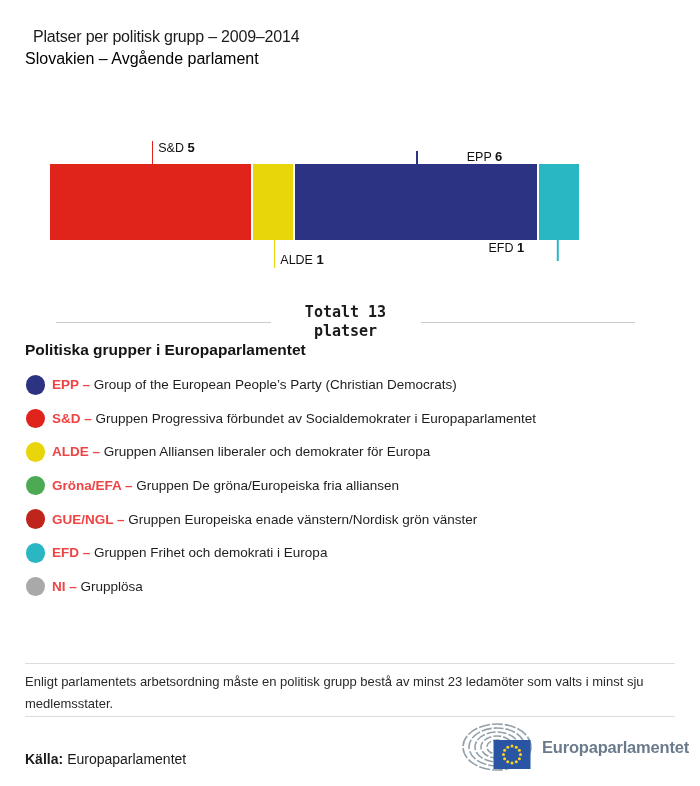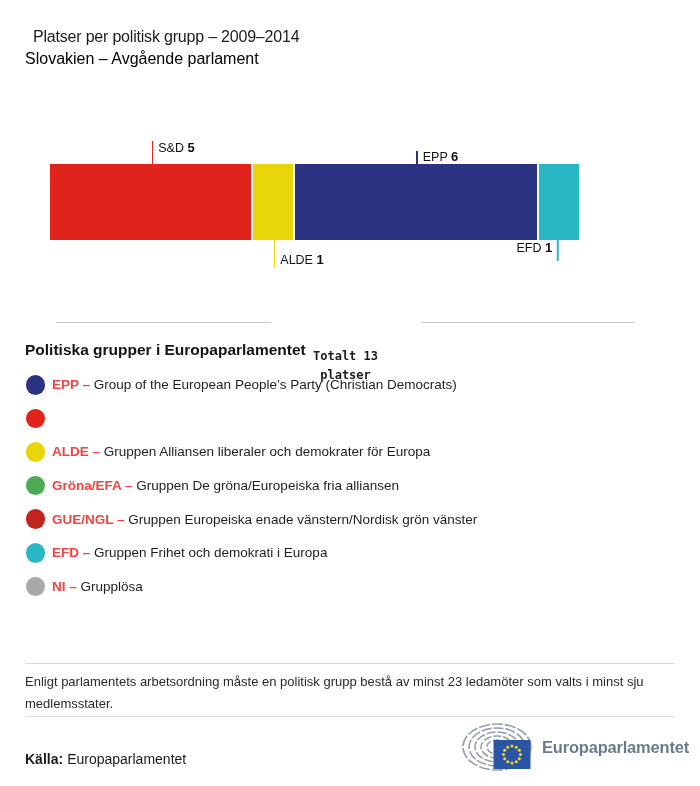--- a/index.html
+++ b/index.html
@@ -29,32 +29,32 @@
   }
   .bar-label .tick { width:1.5px; display:block; flex:0 0 1.5px; }
   .bar-label .bar-label-text { line-height:14px; }
   .bar-label b { font-size:13px; }
   .bar-label.above { bottom:100%; align-items:stretch; }
   .bar-label.above .tick { align-self:flex-end; }
   .bar-label.above .bar-label-text { align-self:flex-start; margin-left:5px; }
   .bar-label.below { top:100%; align-items:stretch; }
   .bar-label.below .tick { align-self:flex-start; }
   .bar-label.below .bar-label-text { align-self:flex-end; margin-left:5px; margin-bottom:1px; }
-  .bar-label.below.text-left { transform:translateX(-100%); }
+  .bar-label.below.text-left { transform:translateX(-100%);gap:28px; }
   .bar-label.below.text-left .bar-label-text {
     align-self:flex-start; margin-left:0; margin-right:5px; margin-top:1px;
   }
 
   
   .total-row { position:absolute; left:56px; top:303px; width:579px; display:flex; }
   .total-rule { flex:1; height:1px; background:#cccccc; margin-top:19px; }
   .total-text {
     width:150px; text-align:center;
     font-family:"DejaVu Sans Mono", monospace; font-weight:bold;
-    font-size:12px; line-height:19px; color:#1a1a1a;margin-top:44px;
+    font-size:15px; line-height:19px; color:#1a1a1a;
   }
 
   
   .legend-heading {
     position:absolute; left:25px; top:341px; margin:0;
     font-size:15.5px; font-weight:bold; color:#141414;
   }
   .legend-list {
     position:absolute; left:25px; top:368px; width:660px;
     margin:0; padding:0; list-style:none;
@@ -100,21 +100,21 @@
       <div class="bar-segment" style="flex-grow: 1; background: rgb(42, 183, 196);"></div>
     </div>
 <div class="bar-label above" style="left: 19.2308%;">
       <span class="tick" style="background: rgb(224, 36, 28); height: 23px;"></span>
       <span class="bar-label-text">S&amp;D <b>5</b></span>
     </div>
     <div class="bar-label below" style="left: 42.3077%;">
       <span class="tick" style="background: rgb(232, 214, 11); height: 28px;"></span>
       <span class="bar-label-text">ALDE <b>1</b></span>
     </div>
-    <div class="bar-label above" style="left: 69.2308%;">
+    <div class="bar-label above" style="left: 69.2308%; gap: 44px;">
       <span class="tick" style="background: rgb(43, 51, 130); height: 13px;"></span>
       <span class="bar-label-text">EPP <b>6</b></span>
     </div>
     <div class="bar-label below text-left" style="left: 96.1538%;">
       <span class="bar-label-text">EFD <b>1</b></span>
       <span class="tick" style="background: rgb(42, 183, 196); height: 21px;"></span>
     </div>
   </div>
 
 <div class="total-row">
@@ -127,20 +127,21 @@
 </div>
 
 <h2 class="legend-heading">Politiska grupper i Europaparlamentet</h2>
 <ul class="legend-list">
     <li class="legend-item">
       <span class="legend-dot" style="background: rgb(43, 51, 130);"></span>
       <span class="legend-text"><b>EPP – </b>Group of the European People’s Party (Christian Democrats)</span>
     </li>
     <li class="legend-item">
       <span class="legend-dot" style="background: rgb(224, 36, 28);"></span>
+      <span class="legend-text"><b>S&amp;D – </b>Gruppen Progressiva förbundet av Socialdemokrater i Europaparlamentet</span>
     </li>
     <li class="legend-item">
       <span class="legend-dot" style="background: rgb(232, 214, 11);"></span>
       <span class="legend-text"><b>ALDE – </b>Gruppen Alliansen liberaler och demokrater för Europa</span>
     </li>
     <li class="legend-item">
       <span class="legend-dot" style="background: rgb(76, 170, 84);"></span>
       <span class="legend-text"><b>Gröna/EFA – </b>Gruppen De gröna/Europeiska fria alliansen</span>
     </li>
     <li class="legend-item">

